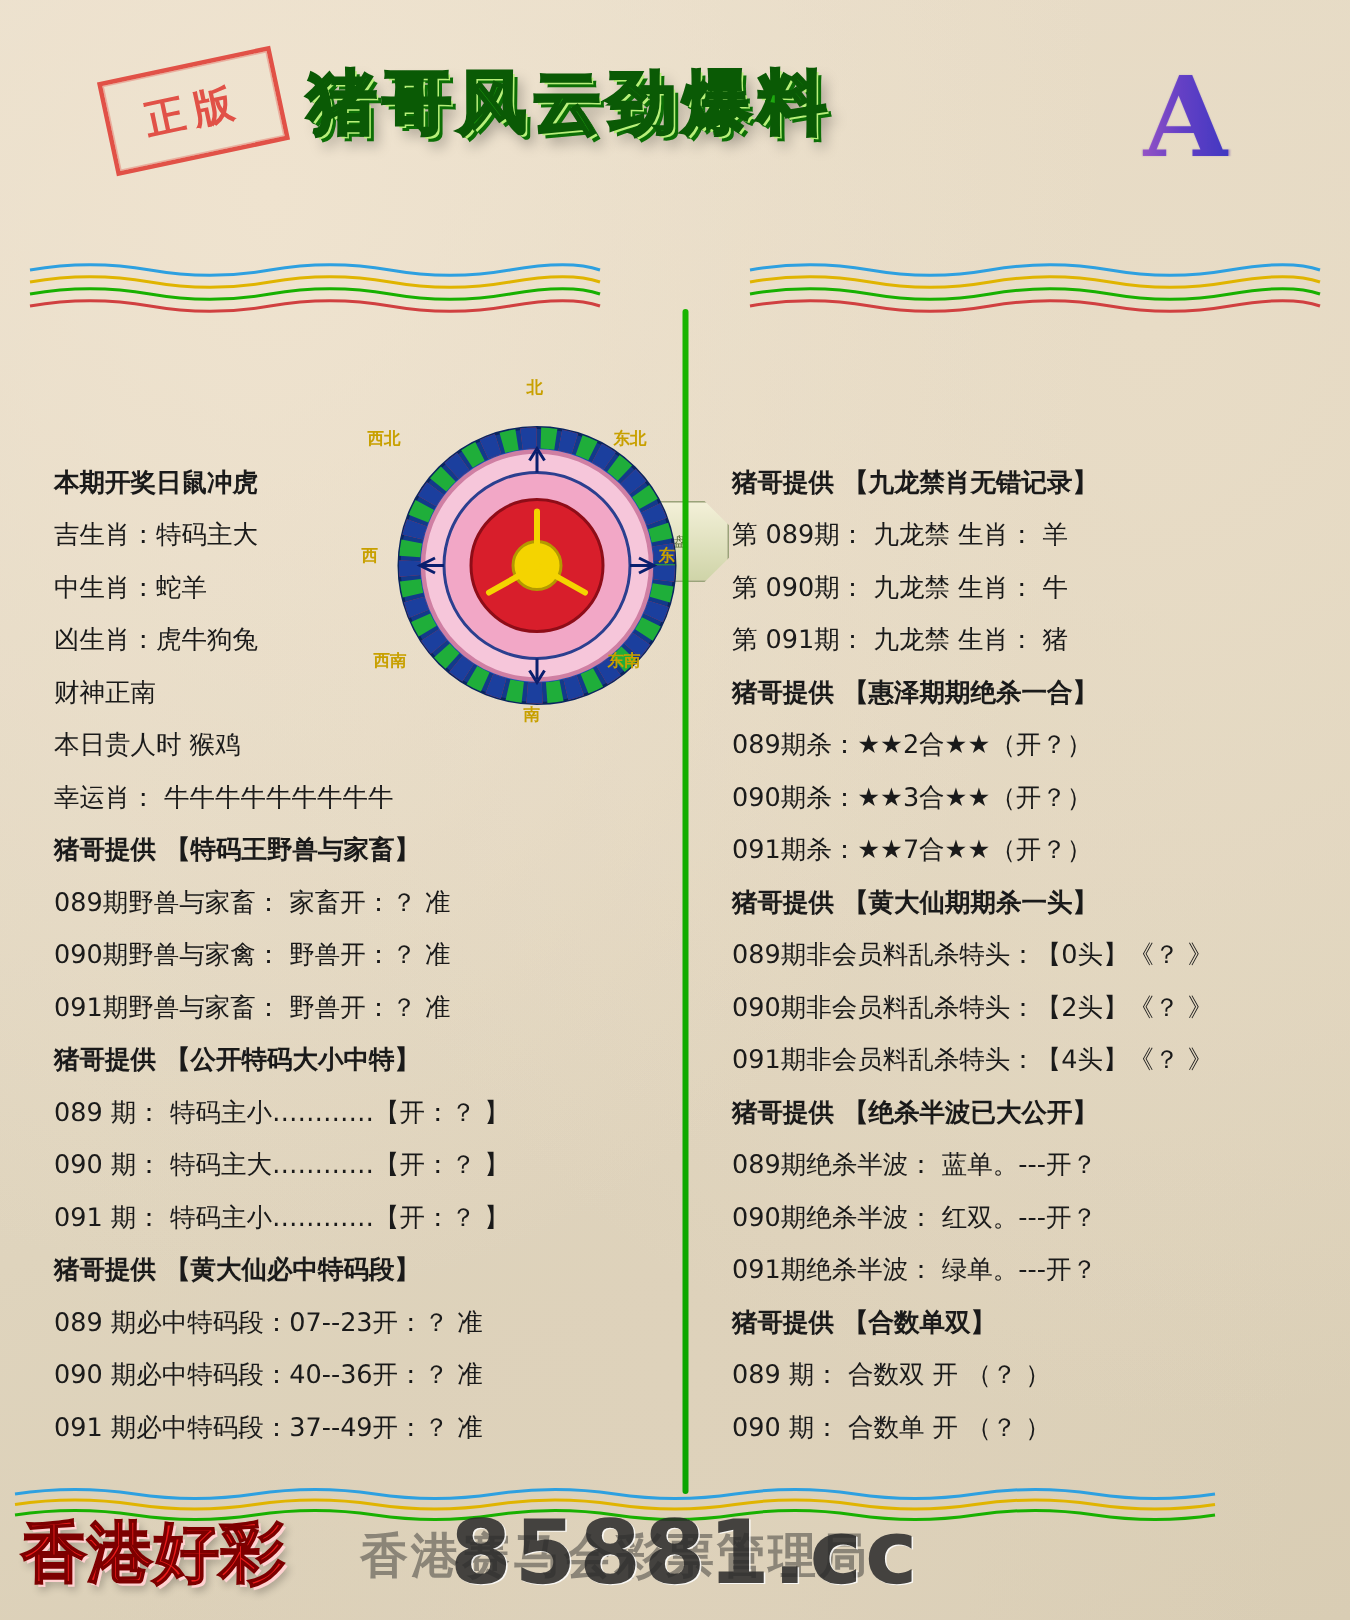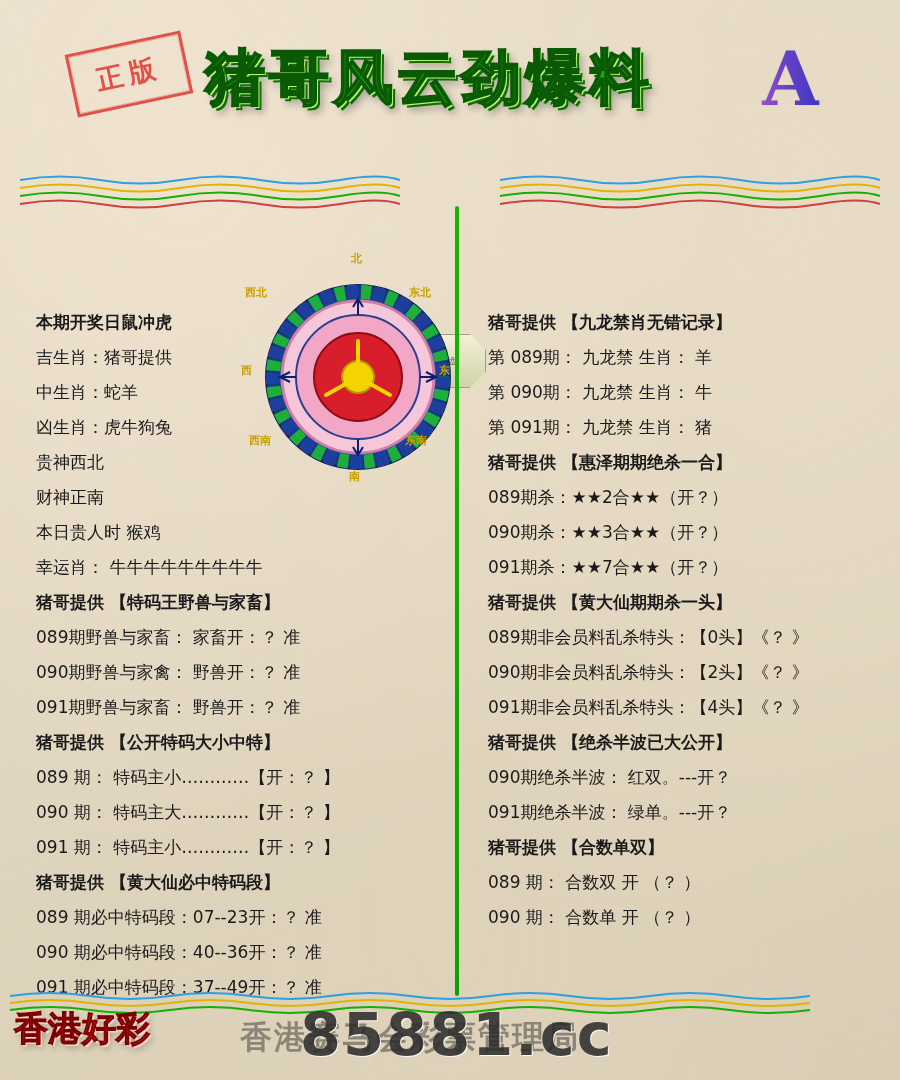--- a/index.html
+++ b/index.html
@@ -21,21 +21,21 @@
     position:absolute;left:70px;top:42px;width:112px;height:58px;
     border:3px solid #e0453c;transform:rotate(-12deg);
     display:flex;align-items:center;justify-content:center;
     color:#e0453c;font-size:27px;font-weight:bold;letter-spacing:6px;
     font-family:"DejaVu Sans","Liberation Sans",sans-serif;
     box-shadow:0 0 0 1px rgba(224,69,60,.35) inset;
     opacity:.92;
   }
   .title{
     position:absolute;left:205px;top:38px;
-    font-size:60px;font-weight:bold;letter-spacing:4px;
+    font-size:46px;font-weight:bold;letter-spacing:4px;
     color:#1ea80f;
     -webkit-text-stroke:2px #0a5a05;
     text-shadow:
       2px 2px 0 #b9f07a,
       4px 4px 0 #0c6f06,
       6px 7px 9px rgba(0,0,0,.35);
     font-family:"DejaVu Sans","Liberation Sans",sans-serif;
     white-space:nowrap;
   }
   .letterA{
@@ -71,21 +71,21 @@
   
   .col{position:absolute;font-size:17px;color:#1a1a1a;line-height:1.0;}
   .colL{left:36px;top:305px;width:420px;}
   .colR{left:488px;top:305px;width:400px;}
   .row{height:35px;display:flex;align-items:center;white-space:nowrap;text-align:right;}
   .row.head{font-weight:bold;}
 
   
   .bottomwave{position:absolute;left:0;top:988px;width:900px;height:30px;}
   .foot-red{
-    position:absolute;left:14px;top:1006px;font-size:34px;font-weight:bold;
+    position:absolute;left:14px;top:1006px;font-size:44px;font-weight:bold;
     color:#ef1b1b;-webkit-text-stroke:1px #7d0000;
     text-shadow:2px 2px 0 #ffd2d2,3px 4px 6px rgba(0,0,0,.3);
     font-family:"DejaVu Sans","Liberation Sans",sans-serif;
   }
   .foot-num{
     position:absolute;left:300px;top:1000px;font-size:59px;font-weight:bold;
     color:#2a2a2a;letter-spacing:2px;opacity:.85;
     text-shadow:1px 1px 0 #fff;
     font-family:"DejaVu Sans","Liberation Sans",sans-serif;
   }
@@ -163,24 +163,23 @@
     <div class="ring-lab" style="left:196px;top:108px;">东</div>
     <div class="ring-lab" style="left:162px;top:178px;">东南</div>
     <div class="ring-lab" style="left:106px;top:214px;">南</div>
     <div class="ring-lab" style="left:6px;top:178px;">西南</div>
     <div class="ring-lab" style="left:-2px;top:108px;">西</div>
     <div class="ring-lab" style="left:2px;top:30px;">西北</div>
   </div>
 
   <div class="col colL">
     <div class="row head">本期开奖日鼠冲虎</div>
-    <div class="row">吉生肖：猪哥提供</div>
+    <div class="row">吉生肖：特码主大</div>
     <div class="row">中生肖：蛇羊</div>
     <div class="row">凶生肖：虎牛狗兔</div>
-    <div class="row">贵神西北</div>
     <div class="row">财神正南</div>
     <div class="row">本日贵人时 猴鸡</div>
     <div class="row">幸运肖： 牛牛牛牛牛牛牛牛牛</div>
     <div class="row head">猪哥提供 【特码王野兽与家畜】</div>
     <div class="row">089期野兽与家畜： 家畜开：？ 准</div>
     <div class="row">090期野兽与家禽： 野兽开：？ 准</div>
     <div class="row">091期野兽与家畜： 野兽开：？ 准</div>
     <div class="row head">猪哥提供 【公开特码大小中特】</div>
     <div class="row">089 期： 特码主小…………【开：？ 】</div>
     <div class="row">090 期： 特码主大…………【开：？ 】</div>
@@ -198,20 +197,21 @@
     <div class="row">第 091期： 九龙禁 生肖： 猪</div>
     <div class="row head">猪哥提供 【惠泽期期绝杀一合】</div>
     <div class="row">089期杀：★★2合★★（开？）</div>
     <div class="row">090期杀：★★3合★★（开？）</div>
     <div class="row">091期杀：★★7合★★（开？）</div>
     <div class="row head">猪哥提供 【黄大仙期期杀一头】</div>
     <div class="row">089期非会员料乱杀特头：【0头】《？ 》</div>
     <div class="row">090期非会员料乱杀特头：【2头】《？ 》</div>
     <div class="row">091期非会员料乱杀特头：【4头】《？ 》</div>
     <div class="row head">猪哥提供 【绝杀半波已大公开】</div>
+    <div class="row">089期绝杀半波： 蓝单。---开？</div>
     <div class="row">090期绝杀半波： 红双。---开？</div>
     <div class="row">091期绝杀半波： 绿单。---开？</div>
     <div class="row head">猪哥提供 【合数单双】</div>
     <div class="row">089 期： 合数双 开 （？ ）</div>
     <div class="row">090 期： 合数单 开 （？ ）</div>
   </div>
 
   <div class="bottomwave">
     <svg width="900" height="30" viewBox="0 0 900 30">
       <g fill="none" stroke-width="2">

